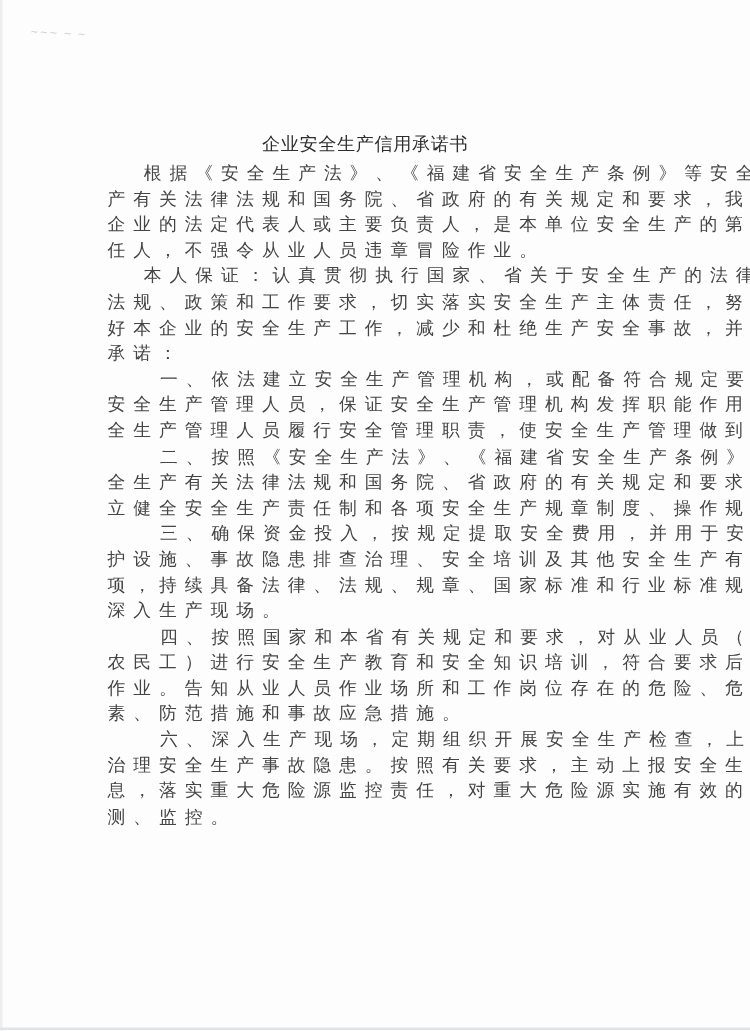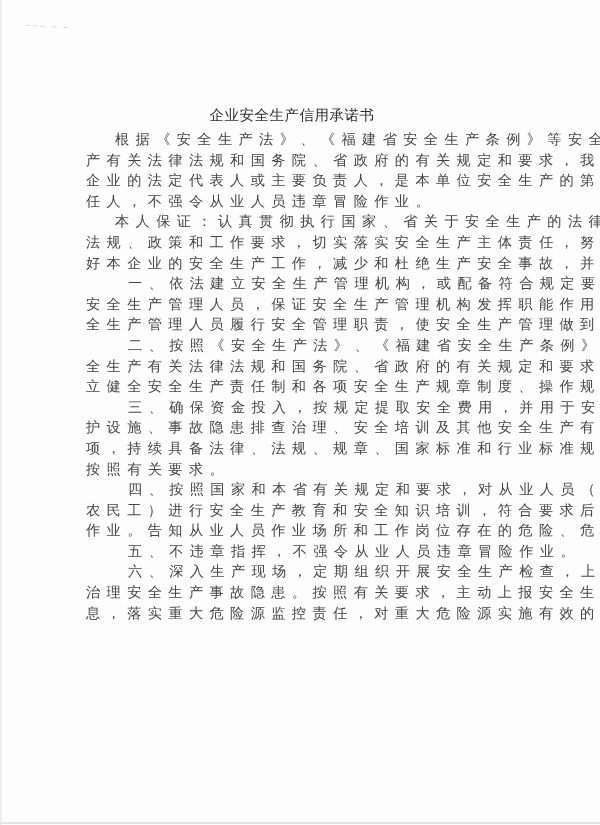--- a/index.html
+++ b/index.html
@@ -83,50 +83,50 @@
       <div class="line indent1">根据《安全生产法》、《福建省安全生产条例》等安全生</div>
       <div class="line">产有关法律法规和国务院、省政府的有关规定和要求，我作为</div>
       <div class="line">企业的法定代表人或主要负责人，是本单位安全生产的第一责</div>
       <div class="line">任人，不强令从业人员违章冒险作业。</div>
     </div>
 
     <div>
       <div class="line indent1">本人保证：认真贯彻执行国家、省关于安全生产的法律、</div>
       <div class="line">法规、政策和工作要求，切实落实安全生产主体责任，努力做</div>
       <div class="line">好本企业的安全生产工作，减少和杜绝生产安全事故，并郑重</div>
+      <div class="line">承诺：</div>
     </div>
 
     <div>
       <div class="line indent2">一、依法建立安全生产管理机构，或配备符合规定要求的</div>
       <div class="line">安全生产管理人员，保证安全生产管理机构发挥职能作用，安</div>
       <div class="line">全生产管理人员履行安全管理职责，使安全生产管理做到标准</div>
     </div>
 
     <div>
       <div class="line indent2">二、按照《安全生产法》、《福建省安全生产条例》等安</div>
       <div class="line">全生产有关法律法规和国务院、省政府的有关规定和要求，建</div>
       <div class="line">立健全安全生产责任制和各项安全生产规章制度、操作规程并</div>
     </div>
 
     <div>
       <div class="line indent2">三、确保资金投入，按规定提取安全费用，并用于安全防</div>
       <div class="line">护设施、事故隐患排查治理、安全培训及其他安全生产有关事</div>
       <div class="line">项，持续具备法律、法规、规章、国家标准和行业标准规定的</div>
-      <div class="line">按照有关要求。</div>
+      <div class="line">深入生产现场。</div>
     </div>
 
     <div>
       <div class="line indent2">四、按照国家和本省有关规定和要求，对从业人员（包括</div>
       <div class="line">农民工）进行安全生产教育和安全知识培训，符合要求后上岗</div>
       <div class="line">作业。告知从业人员作业场所和工作岗位存在的危险、危害因</div>
+      <div class="line">素、防范措施和事故应急措施。</div>
     </div>
 
-    <div>
-      <div class="line indent2">五、不违章指挥，不强令从业人员违章冒险作业。</div>
-    </div>
 
     <div>
       <div class="line indent2">六、深入生产现场，定期组织开展安全生产检查，上报和</div>
       <div class="line">治理安全生产事故隐患。按照有关要求，主动上报安全生产信</div>
       <div class="line">息，落实重大危险源监控责任，对重大危险源实施有效的监</div>
+      <div class="line">测、监控。</div>
     </div>
   </div>
 </div>
 
 </body></html>

